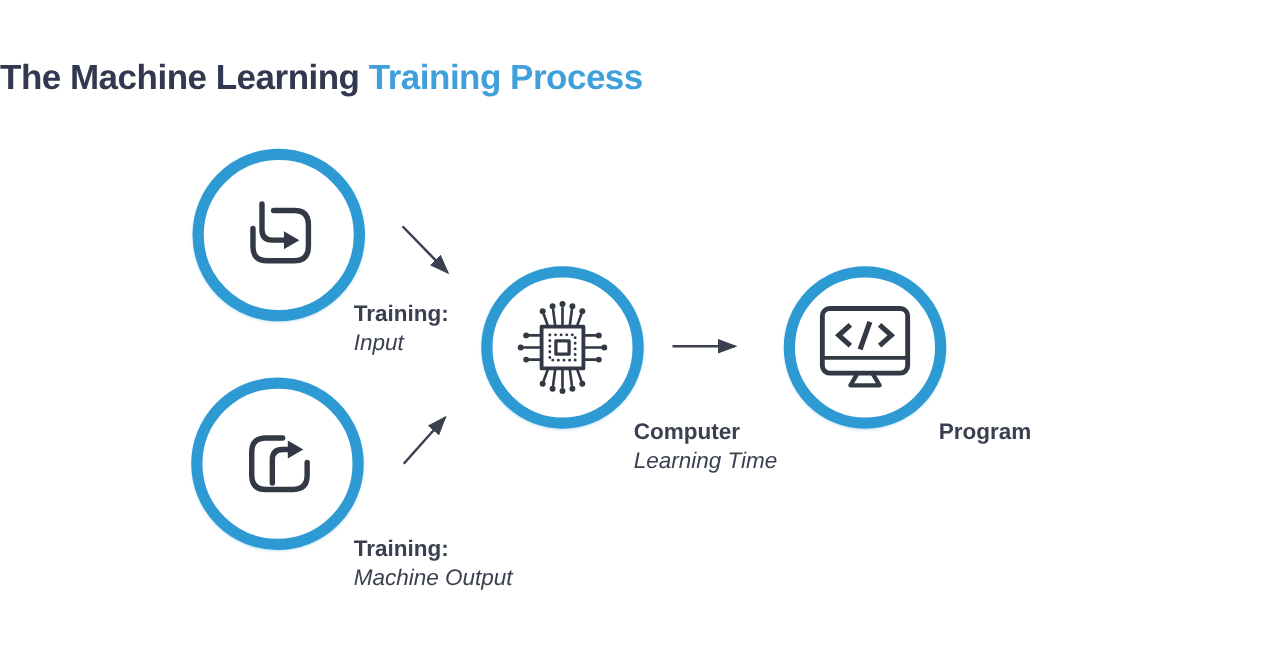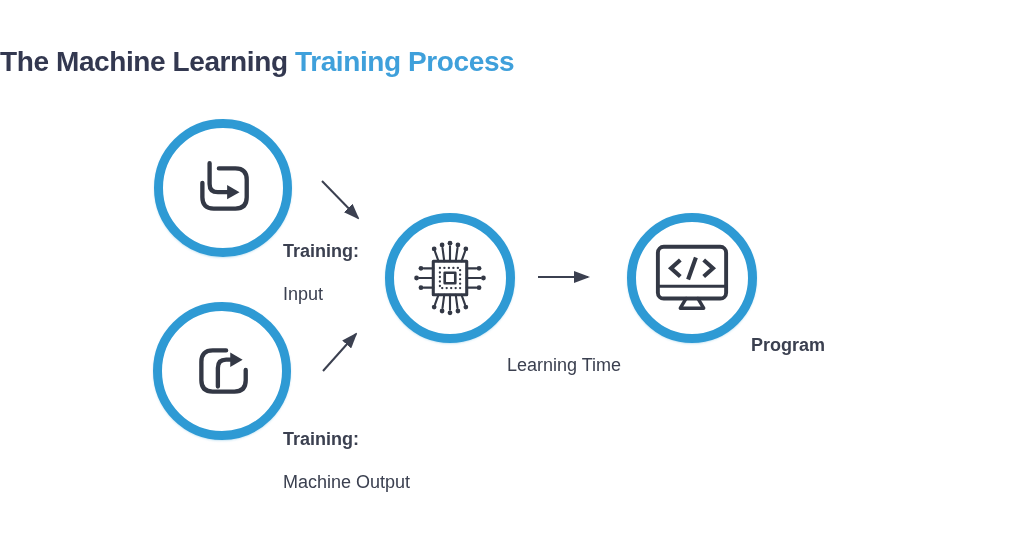--- a/index.html
+++ b/index.html
@@ -29,21 +29,21 @@
     box-shadow:0 1px 2px rgba(46,154,212,0.25);
   }
   .node svg{display:block;}
   .node-lg{width:138px;height:138px;}
   .node-md{width:130px;height:130px;}
   .label{
     position:absolute;color:var(--label);font-size:18px;line-height:23px;
     white-space:nowrap;
   }
   .label .bold{font-weight:700;display:block;}
-  .label .ital{font-weight:400;display:block;margin-top:20px;}
+  .label .ital{font-style:italic;font-weight:400;display:block;}
   .arrows{position:absolute;left:0;top:0;pointer-events:none;}
   .ic-stroke{fill:none;stroke:#333845;stroke-linecap:round;stroke-linejoin:round;}
   .ic-fill{fill:#333845;stroke:none;}
 </style>
 </head>
 <body>
 
 <div class="canvas">
 
   <div class="title"><span>The Machine Learning</span><span> </span><span class="accent">Training Process</span></div>
@@ -108,20 +108,21 @@
       <circle class="ic-fill" cx="12" cy="50" r="2.7"></circle>
       <circle class="ic-fill" cx="17" cy="61" r="2.7"></circle>
 
       <path class="ic-stroke" stroke-width="2.4" d="M69,39 H80 M69,50 H85 M69,61 H80"></path>
       <circle class="ic-fill" cx="83" cy="39" r="2.7"></circle>
       <circle class="ic-fill" cx="88" cy="50" r="2.7"></circle>
       <circle class="ic-fill" cx="83" cy="61" r="2.7"></circle>
     </svg>
   </div>
   <div class="label" style="left:507px;top:334px;">
+    <span class="bold">Computer</span>
     <span class="ital">Learning Time</span>
   </div>
 
   <div class="node node-md" style="left:627px;top:213px;">
     <svg width="78" height="72" viewBox="0 0 80 72">
       <rect class="ic-stroke" stroke-width="4" x="5" y="4" width="70" height="53" rx="6"></rect>
       <path class="ic-stroke" stroke-width="3" d="M5,44.5 H75"></path>
       <path class="ic-stroke" stroke-width="3.5" d="M34,57 L28,67 H52 L46,57"></path>
       <path fill="none" stroke="#333845" stroke-width="4.2" stroke-linecap="butt" stroke-linejoin="miter" d="M28,17.5 L18.5,26 L28,34.5 M52,17.5 L61.5,26 L52,34.5 M44,15 L36,37.5"></path>
     </svg>

